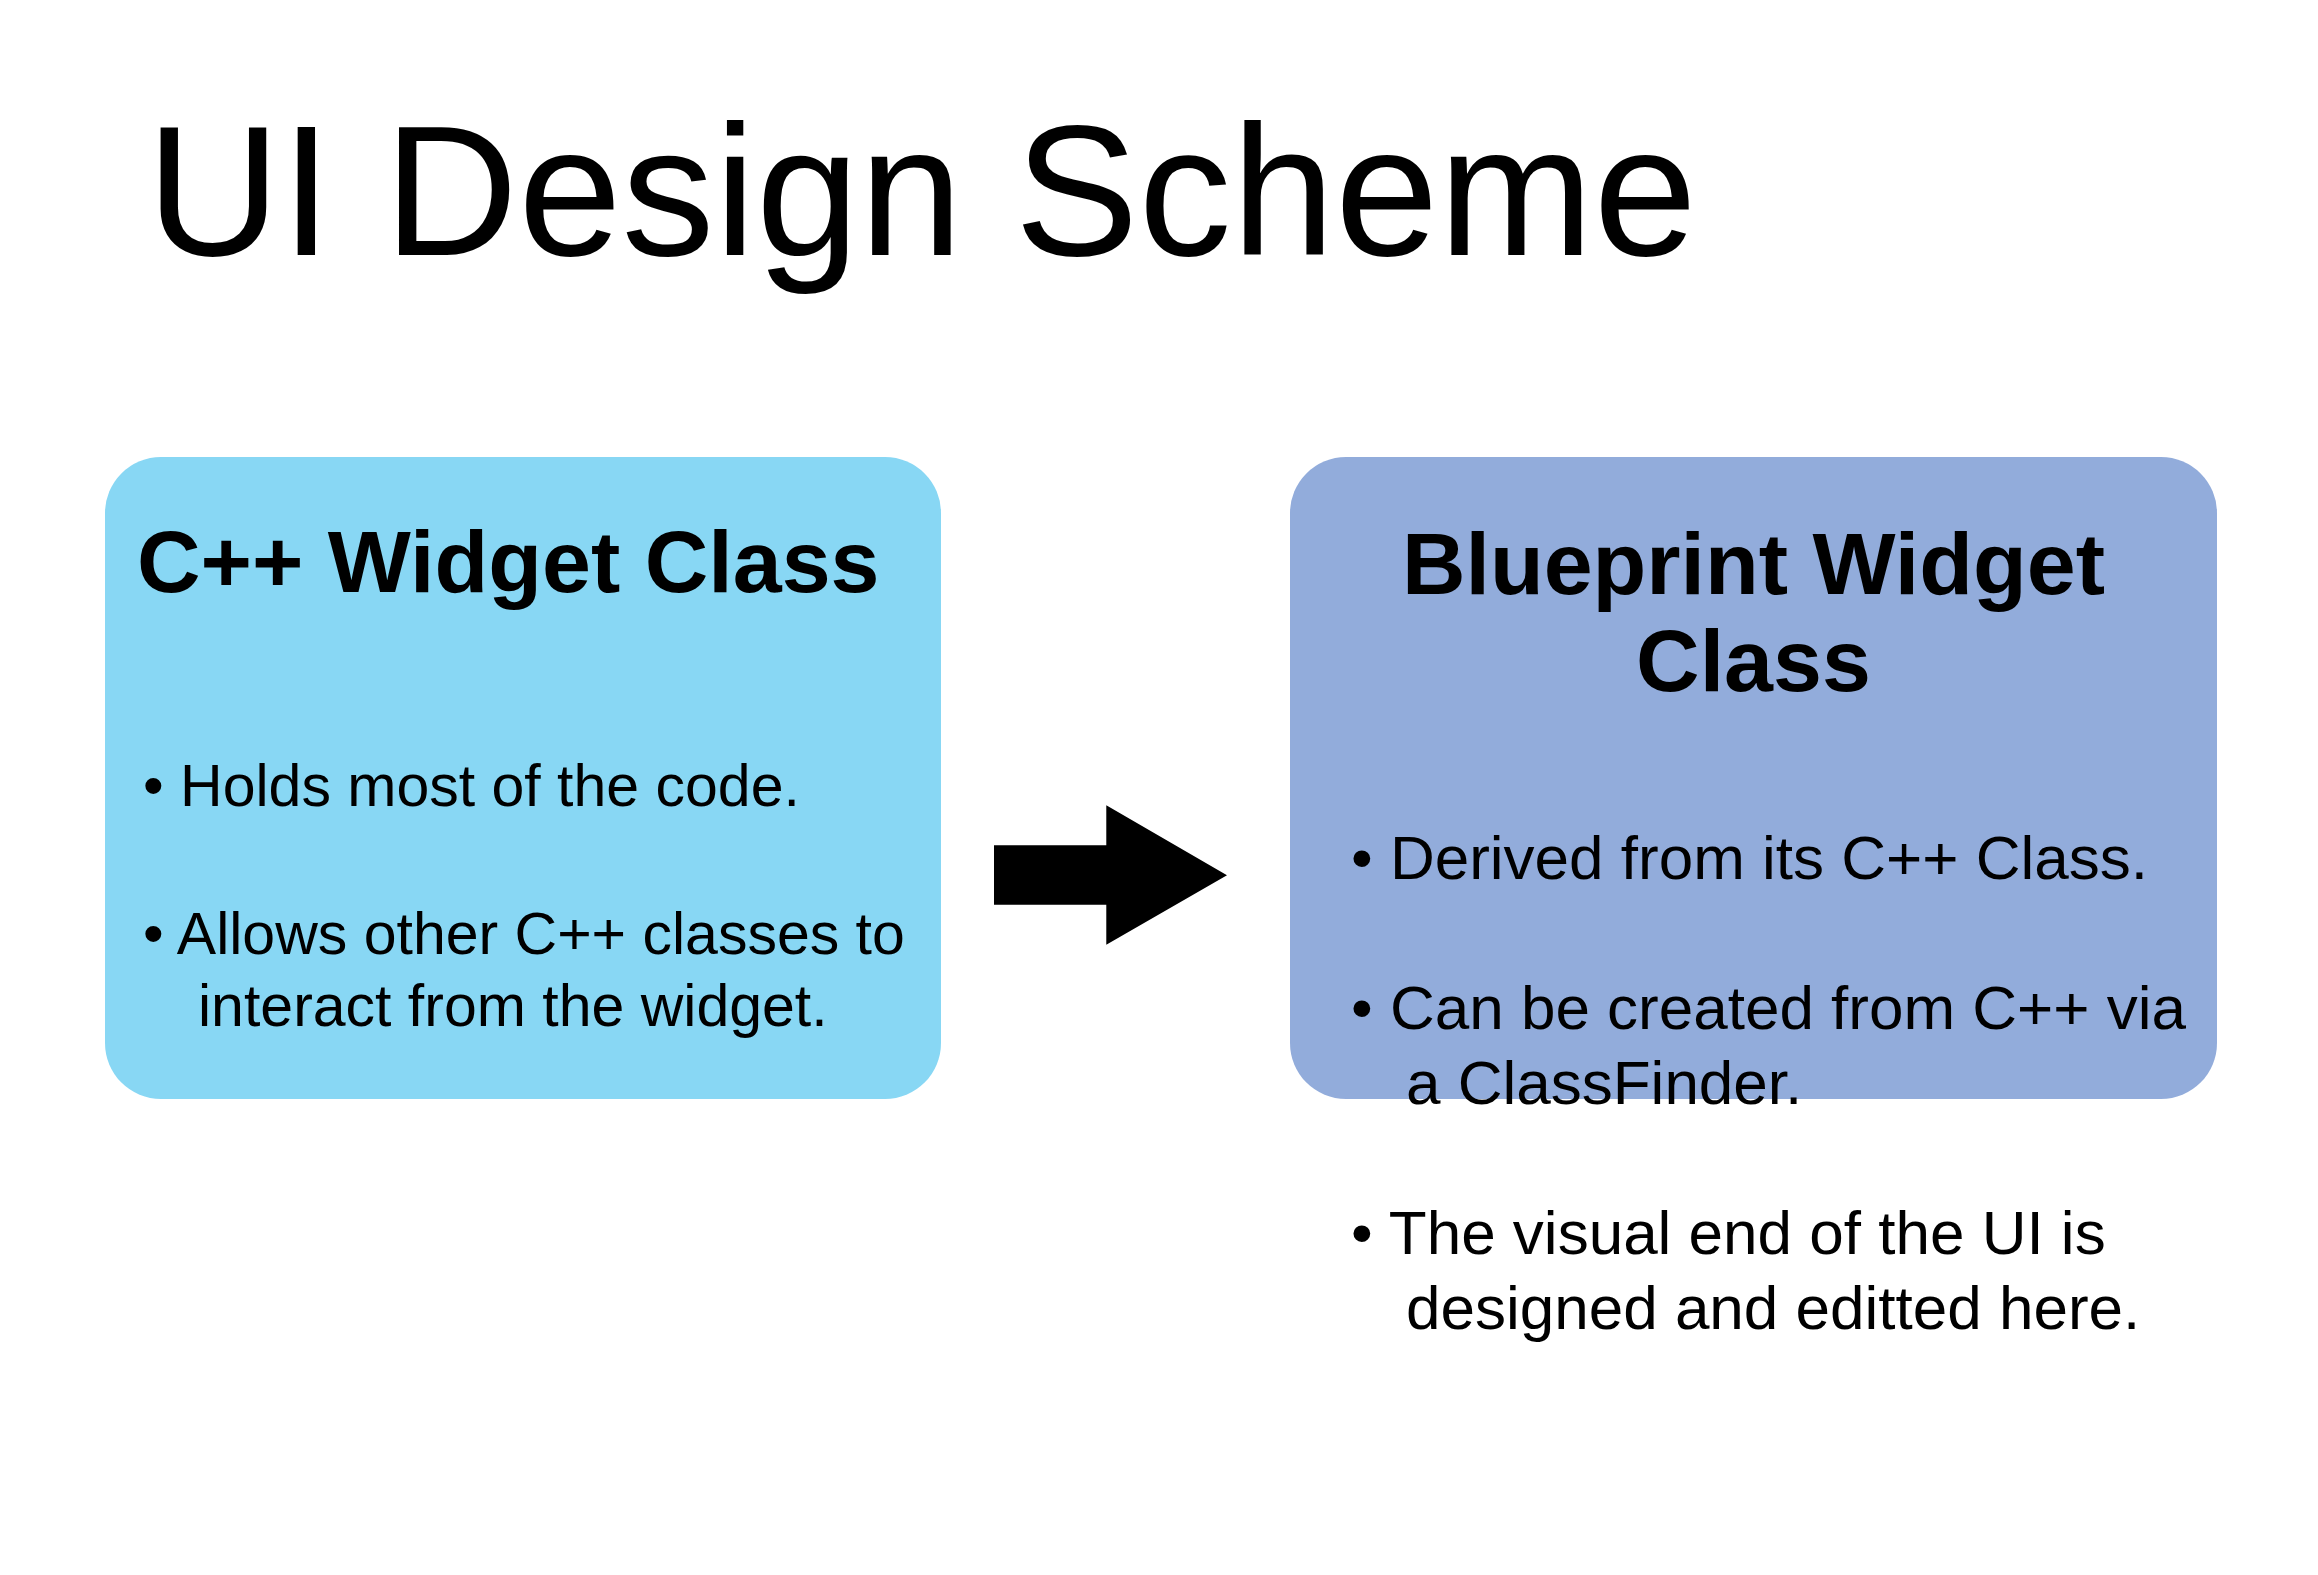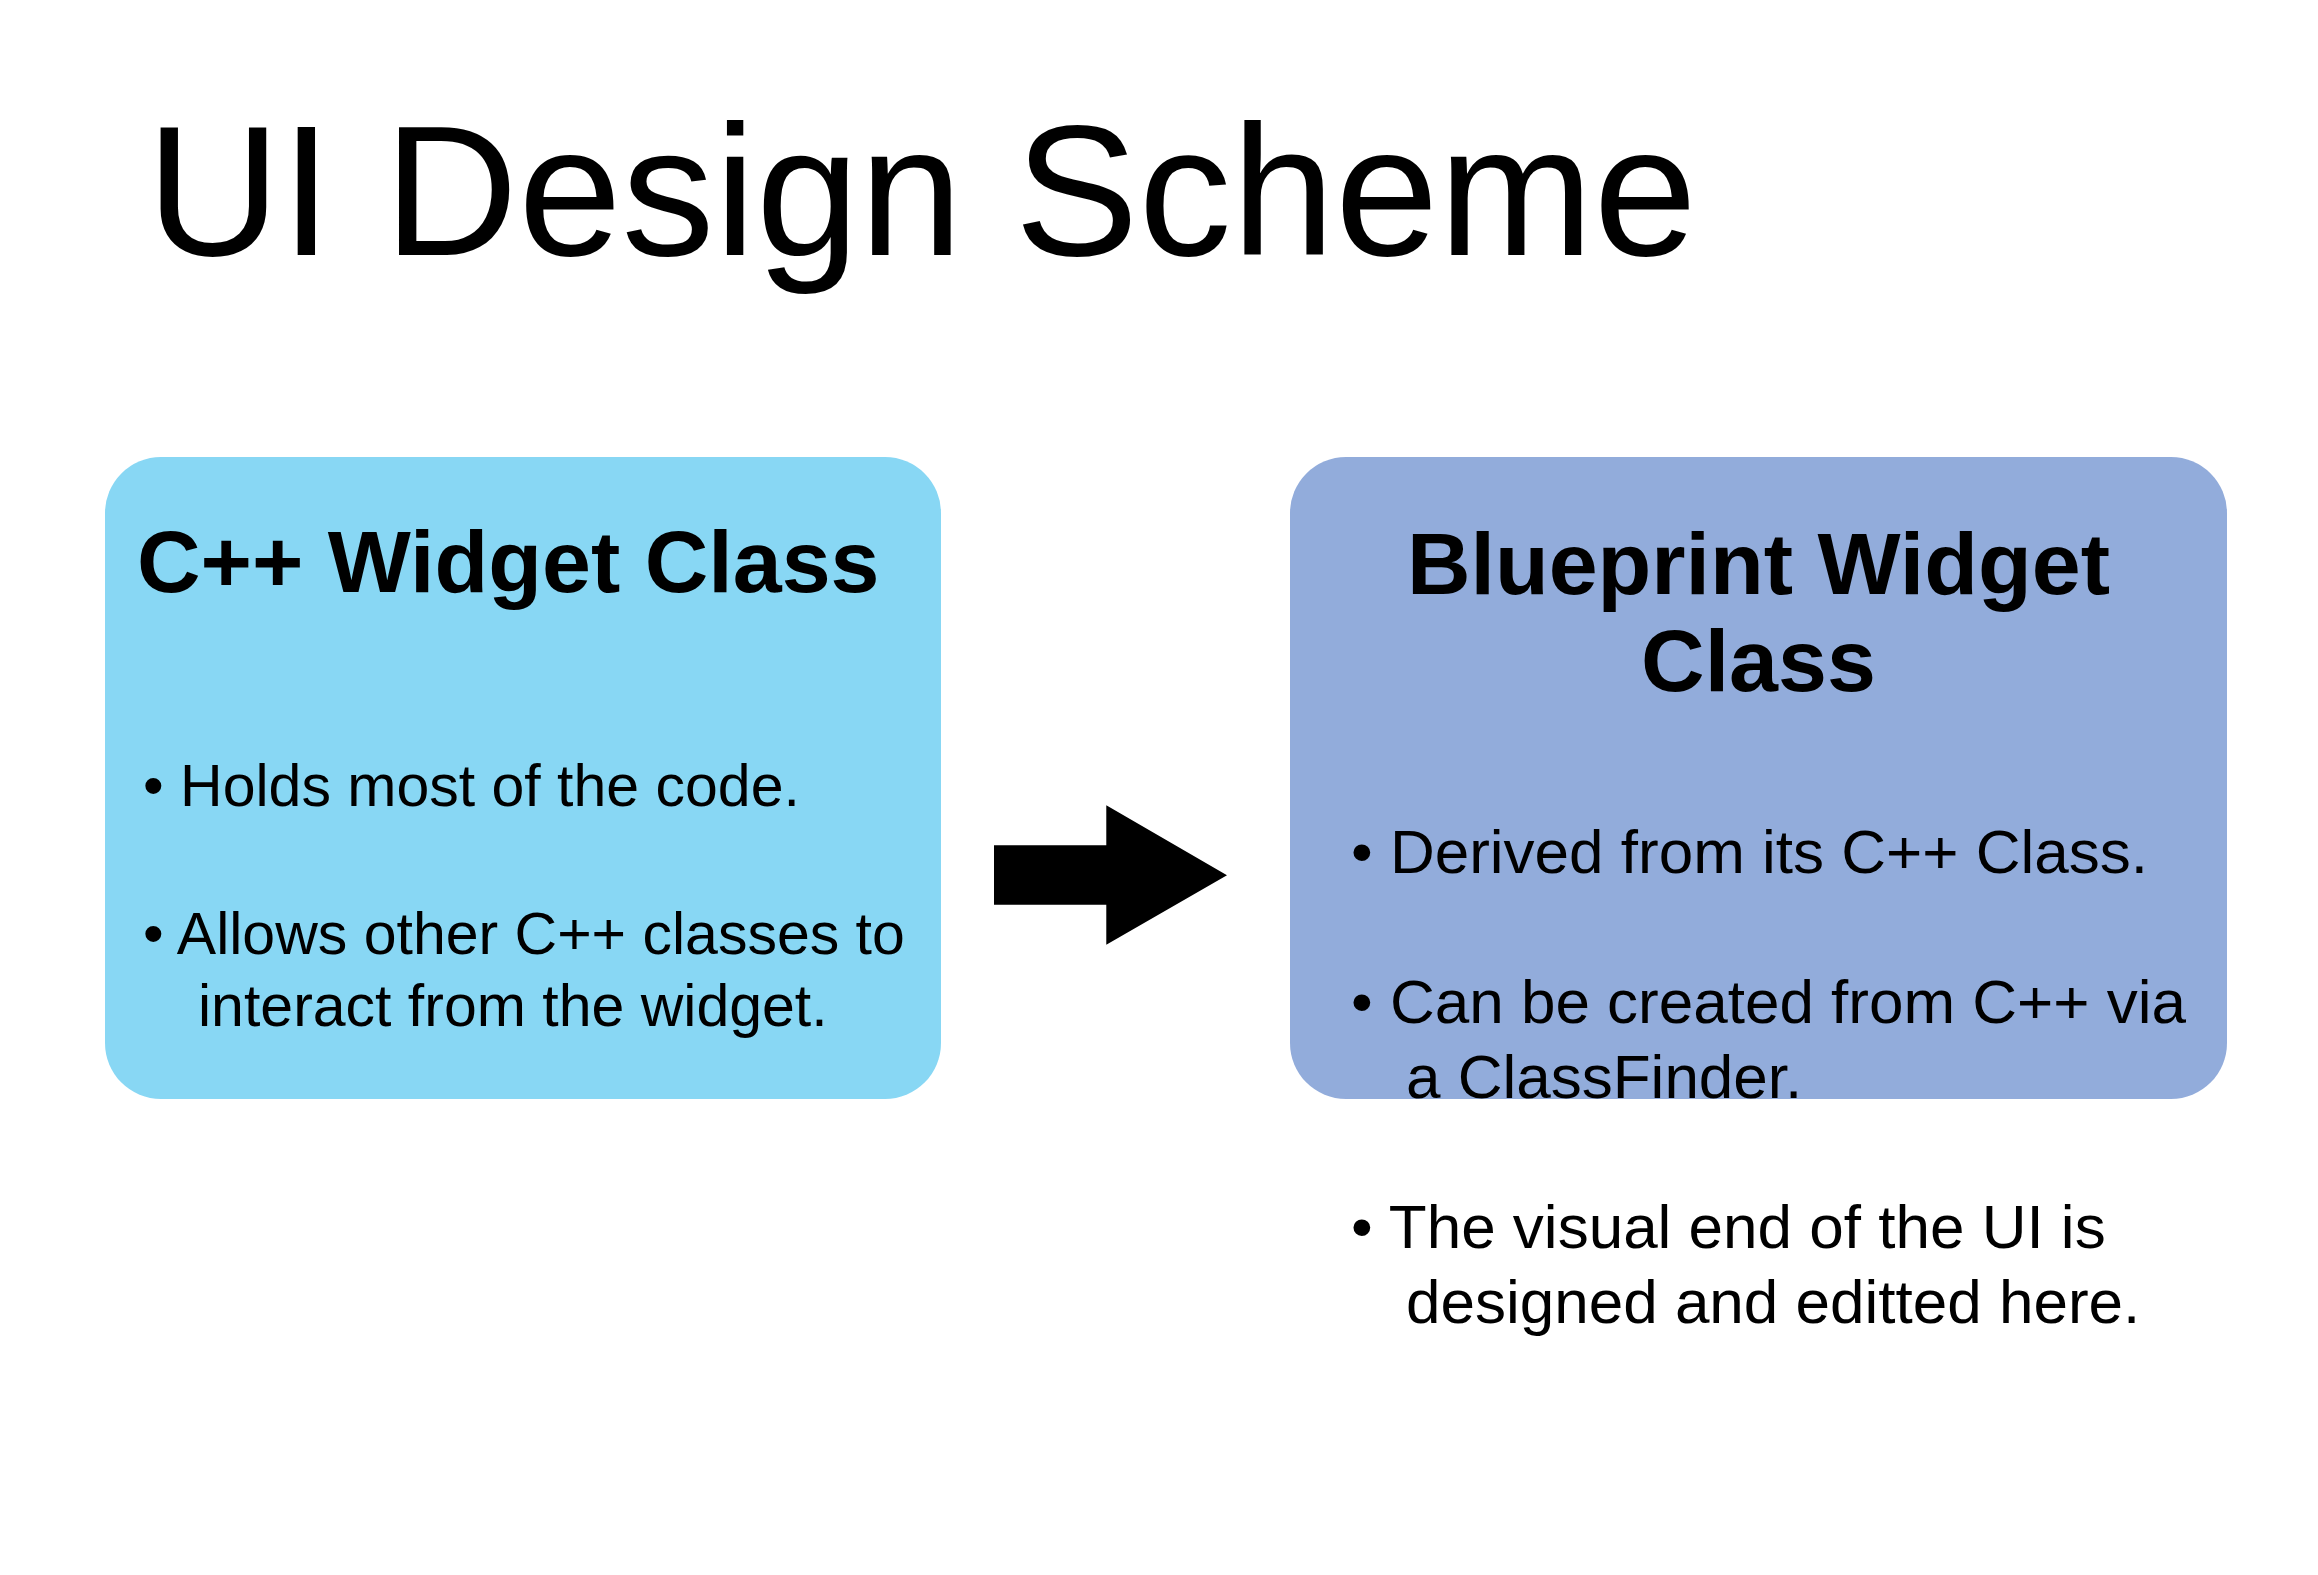--- a/index.html
+++ b/index.html
@@ -24,36 +24,36 @@
     font-weight: 400;
     white-space: nowrap;
   }
   .box {
     position: absolute;
     top: 457px;
     height: 642px;
     border-radius: 56px;
   }
   .left-box  { left: 105px;  width: 836px; background: #88d7f4; }
-  .right-box { left: 1290px; width: 927px; background: #92acdb; padding-left: 10px; }
+  .right-box { left: 1290px; width: 927px; background: #92acdb; }
   .box-title {
     margin: 0;
     font-weight: 700;
     font-size: 88px;
     line-height: 97px;
     white-space: pre-line;
   }
   .left-title  { position: absolute; left: 32px; top: 56px; }
   .right-title { position: absolute; left: 0; width: 100%; top: 58px; text-align: center; }
   .bullets {
     position: absolute;
     white-space: pre-line;
   }
   .left-bullets  { left: 38px; top: 221px; font-size: 59px; line-height: 72px; }
-  .right-bullets { left: 61px; top: 282px; font-size: 62px; line-height: 75px; }
+  .right-bullets { left: 61px; top: 288px; font-size: 62px; line-height: 75px; }
   .bullet {
     margin: 0;
     padding-left: 55px;
     text-indent: -55px;
   }
   .left-bullets .bullet + .bullet { margin-top: 3.5px; }
   .arrow-svg {
     position: absolute;
     left: 994px;
     top: 805px;

